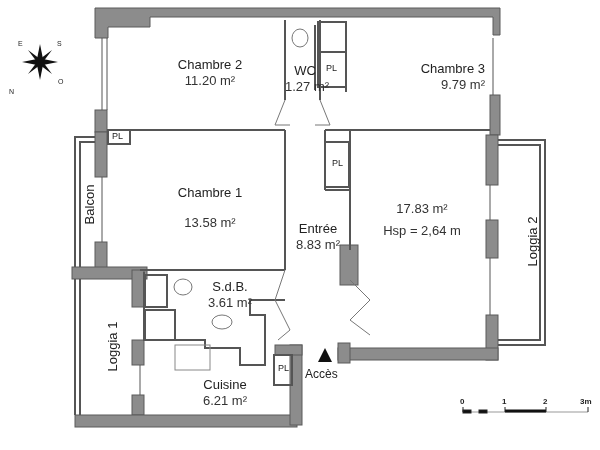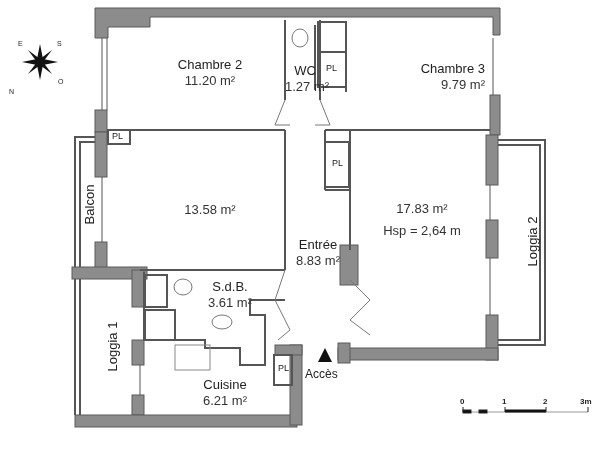--- a/index.html
+++ b/index.html
@@ -138,23 +138,24 @@
 </div>
 <div class="lbl" style="left:285px;top:64px;width:40px;">
   <div class="room">WC</div>
   <div class="area" style="margin-top:3px">1.27 m²</div>
 </div>
 <div class="lbl" style="left:365px;top:62px;width:120px;text-align:right;">
   <div class="room">Chambre 3</div>
   <div class="area" style="margin-top:3px">9.79 m²</div>
 </div>
 <div class="lbl" style="left:150px;top:186px;width:120px;">
+  <div class="room">Chambre 1</div>
   <div class="area" style="margin-top:17px">13.58 m²</div>
 </div>
-<div class="lbl" style="left:288px;top:222px;width:60px;margin-top:16px;">
+<div class="lbl" style="left:288px;top:222px;width:60px;">
   <div class="room">Entrée</div>
   <div class="area" style="margin-top:3px">8.83 m²</div>
 </div>
 <div class="lbl" style="left:362px;top:199px;width:120px;">
   <div class="area" style="margin-top:3px">17.83 m²</div>
   <div class="area" style="margin-top:9px">Hsp =  2,64 m</div>
 </div>
 <div class="lbl" style="left:195px;top:280px;width:70px;">
   <div class="room">S.d.B.</div>
   <div class="area" style="margin-top:3px">3.61 m²</div>

